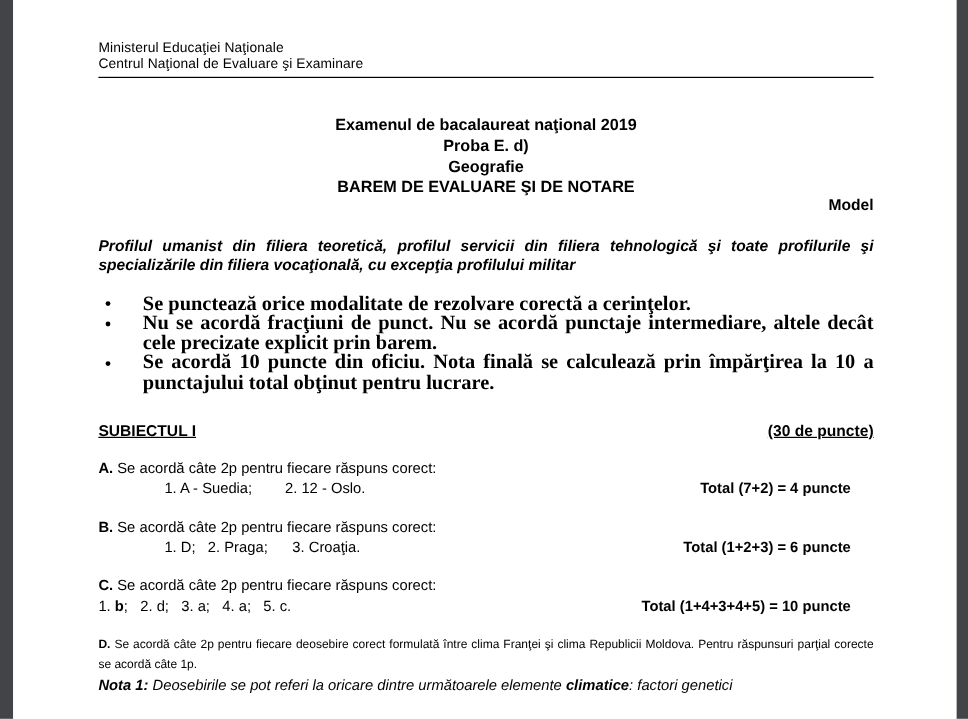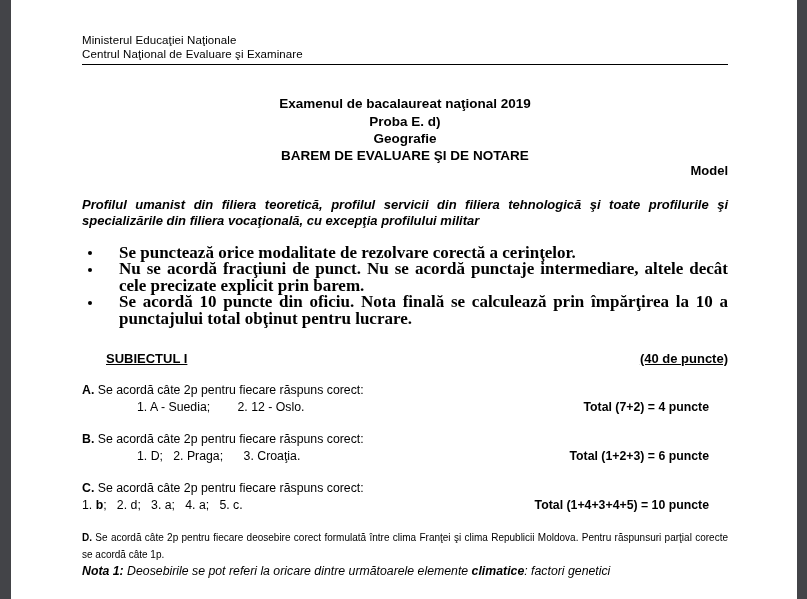--- a/index.html
+++ b/index.html
@@ -109,21 +109,20 @@
     background: #000;
   }
 
   .subject-row {
     margin-top: 24px;
     display: flex;
     justify-content: space-between;
     align-items: baseline;
     font-weight: bold;
     font-size: 13px;
-    margin-left: 24px;
   }
   .subject-row span { text-decoration: underline; }
 
   .sect {
     margin-top: 16px;
     font-size: 12.3px;
     line-height: 16.5px;
   }
   .sect .lead { display: block; }
   .sect .lead b { font-weight: bold; }
@@ -183,21 +182,21 @@
     <div class="profil">Profilul umanist din filiera teoretică, profilul servicii din filiera tehnologică şi toate profilurile şi specializările din filiera vocaţională, cu excepţia profilului militar</div>
 
     <ul class="rules">
       <li>Se punctează orice modalitate de rezolvare corectă a cerinţelor.</li>
       <li>Nu se acordă fracţiuni de punct. Nu se acordă punctaje intermediare, altele decât cele precizate explicit prin barem.</li>
       <li>Se acordă 10 puncte din oficiu. Nota finală se calculează prin împărţirea la 10 a punctajului total obţinut pentru lucrare.</li>
     </ul>
 
     <div class="subject-row">
       <span>SUBIECTUL I</span>
-      <span>(40 de puncte)</span>
+      <span>(30 de puncte)</span>
     </div>
 
     <div class="sect">
       <span class="lead"><b>A.</b> <span>Se acordă câte 2p pentru fiecare răspuns corect:</span></span>
       <div class="answer-row">
         <span class="answers indented"><span>1. A - Suedia;</span><span>        2. 12 - Oslo.</span></span>
         <span class="total">Total (7+2) = 4 puncte</span>
       </div>
     </div>
 

